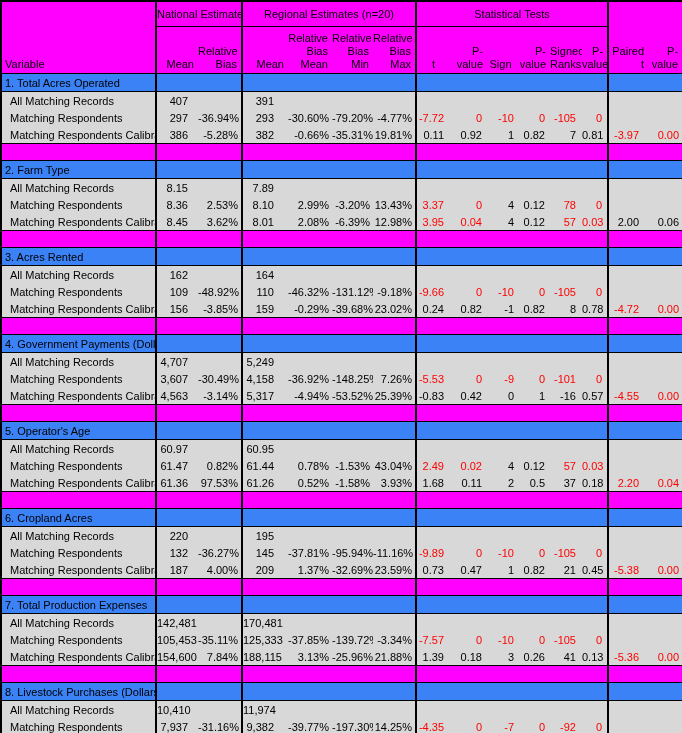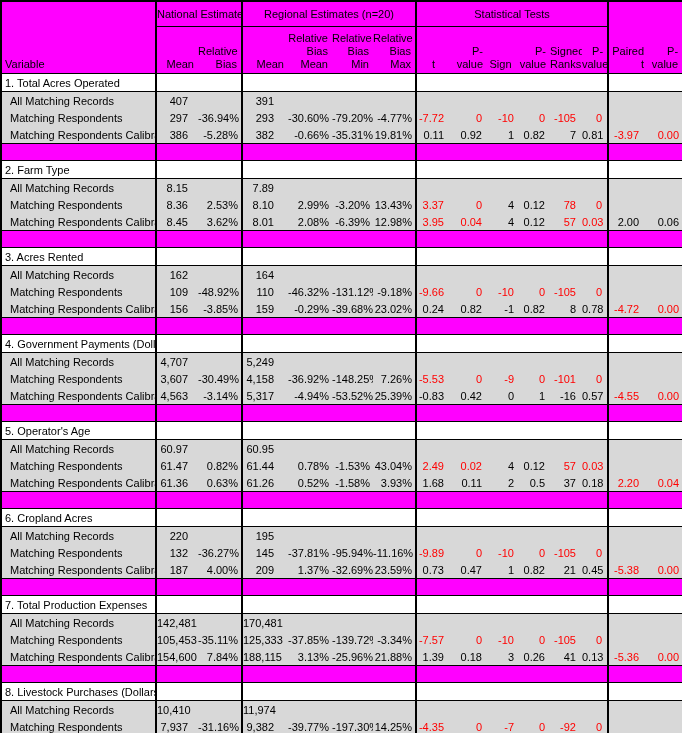--- a/index.html
+++ b/index.html
@@ -35,21 +35,21 @@
   .grp{height:24px;text-align:center;vertical-align:middle;border-bottom:1px solid #000;}
   .grp-empty{height:24px;}
   .colhead{height:44px;vertical-align:bottom;text-align:right;
            white-space:pre-line;line-height:13px;padding:0 4px 2px 0;
            border-bottom:1px solid #000;}
   .colhead.left{text-align:left;padding-left:3px;}
   .colhead.center{text-align:center;padding-right:0;}
   tr.hdr2 th{border-bottom:1px solid #000;}
 
   
-  tr.title-row td{background:#ffffff;border-bottom:1px solid #000;border-top:1px solid #000;}
+  tr.title-row td{background:#3b82f6;border-bottom:1px solid #000;border-top:1px solid #000;}
   td.title-cell{text-align:left;padding-left:3px;}
   tr.data-row td{background:#D8D8D8;}
   tr.spacer-row td{background:#FF00FF;border-top:1px solid #000;border-bottom:1px solid #000;height:16px;}
   td.row-label{text-align:left;padding-left:8px;}
   td.num{text-align:right;padding-right:5px;}
   td.c0{padding-right:10px;}
   td.c2{padding-right:14px;}
   td.c3,td.c4,td.c5,td.c1{padding-right:3px;}
   td.c6{padding-right:6px;}
   td.c8{padding-right:0;}
@@ -409,21 +409,21 @@
           <td class="num c8">4</td>
           <td class="num c9">0.12</td>
           <td class="num c10 red">57</td>
           <td class="num c11 b red">0.03</td>
           <td class="num c12"></td>
           <td class="num c13"></td>
         </tr>
         <tr class="data-row">
           <td class="row-label b">Matching Respondents Calibrated</td>
           <td class="num c0">61.36</td>
-          <td class="num c1 b">0.63%</td>
+          <td class="num c1 b">97.53%</td>
           <td class="num c2">61.26</td>
           <td class="num c3">0.52%</td>
           <td class="num c4">-1.58%</td>
           <td class="num c5 b">3.93%</td>
           <td class="num c6">1.68</td>
           <td class="num c7">0.11</td>
           <td class="num c8">2</td>
           <td class="num c9">0.5</td>
           <td class="num c10">37</td>
           <td class="num c11 b">0.18</td>

